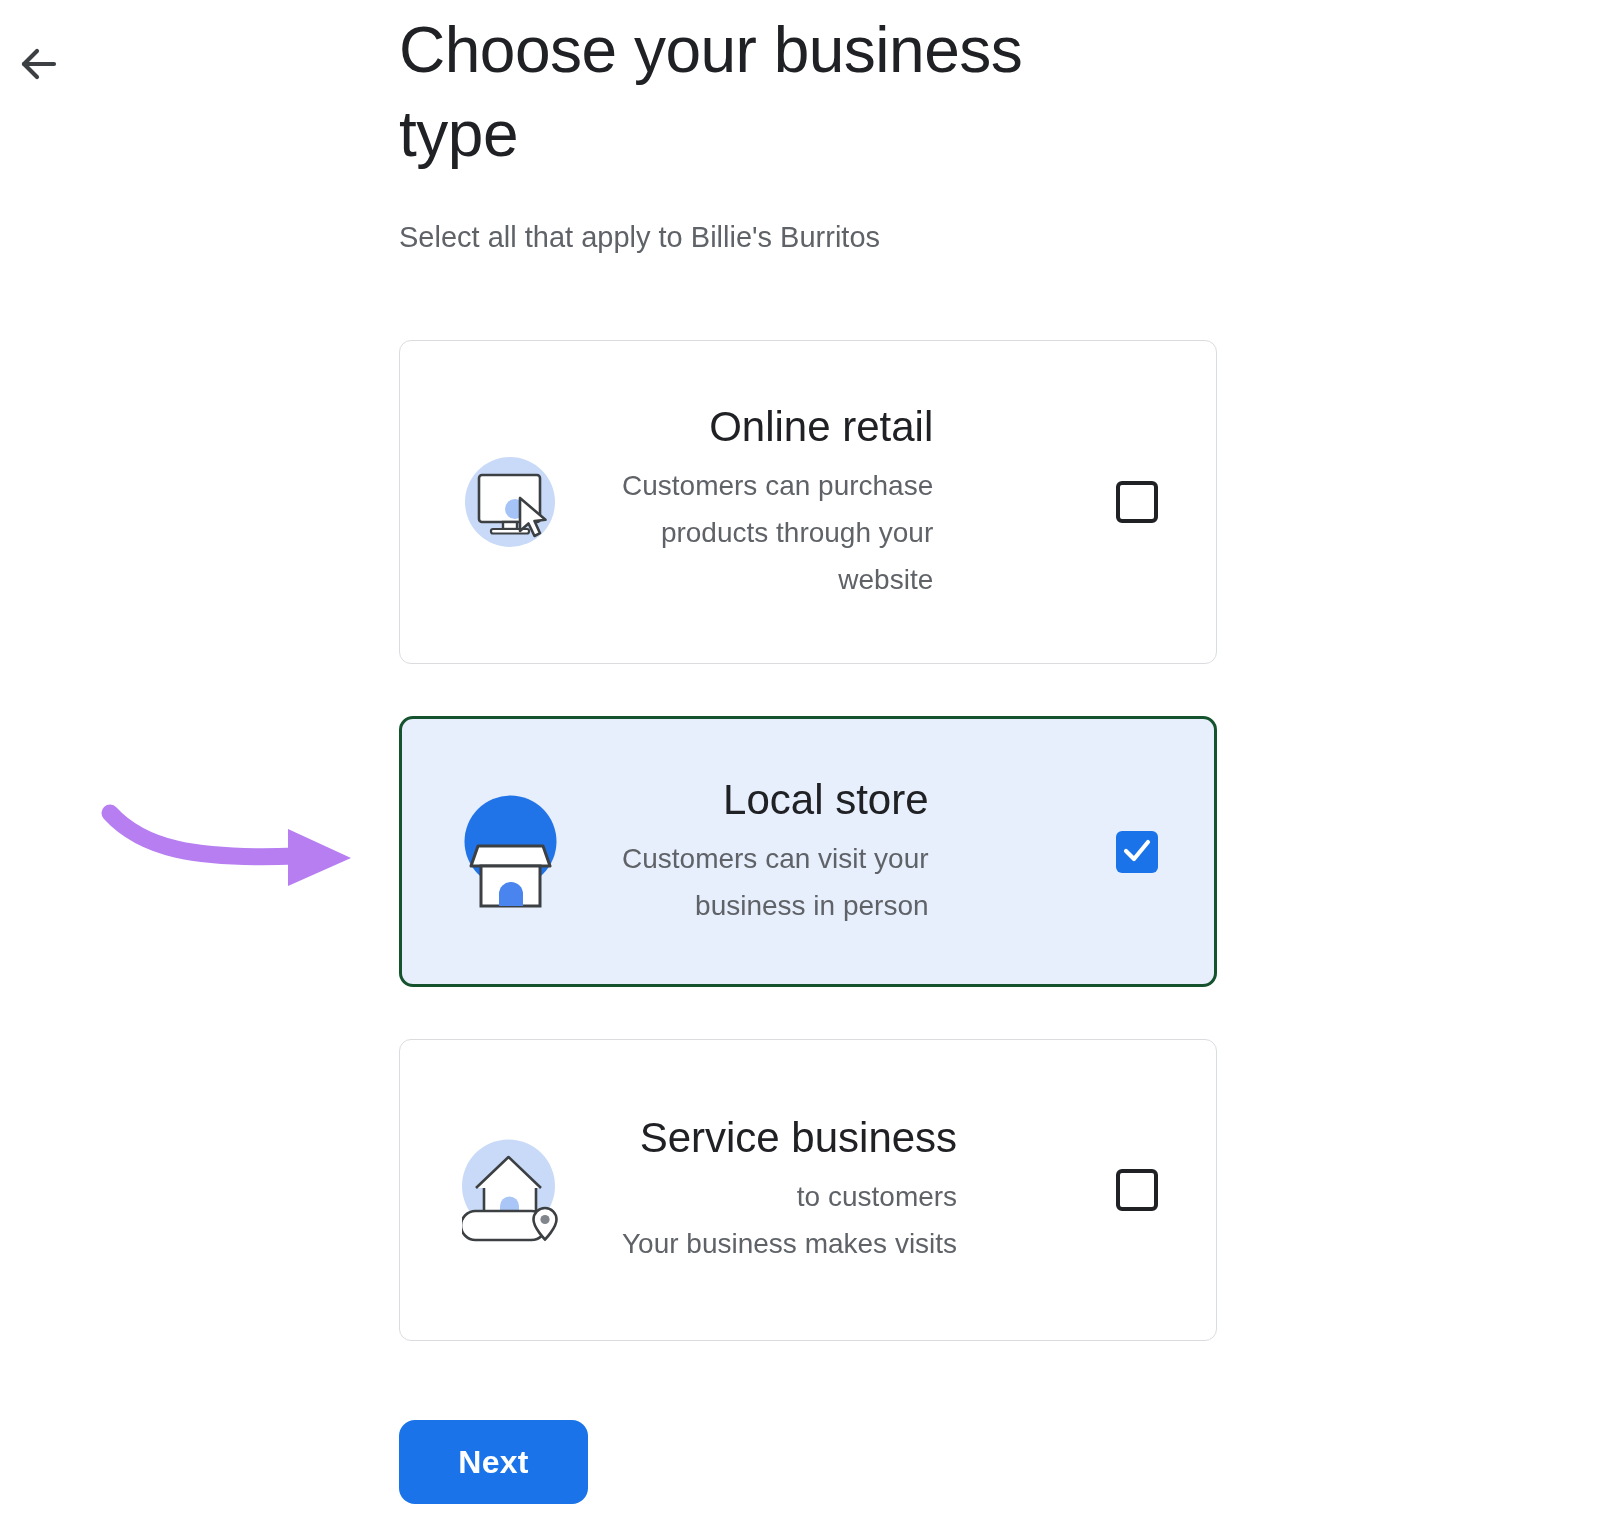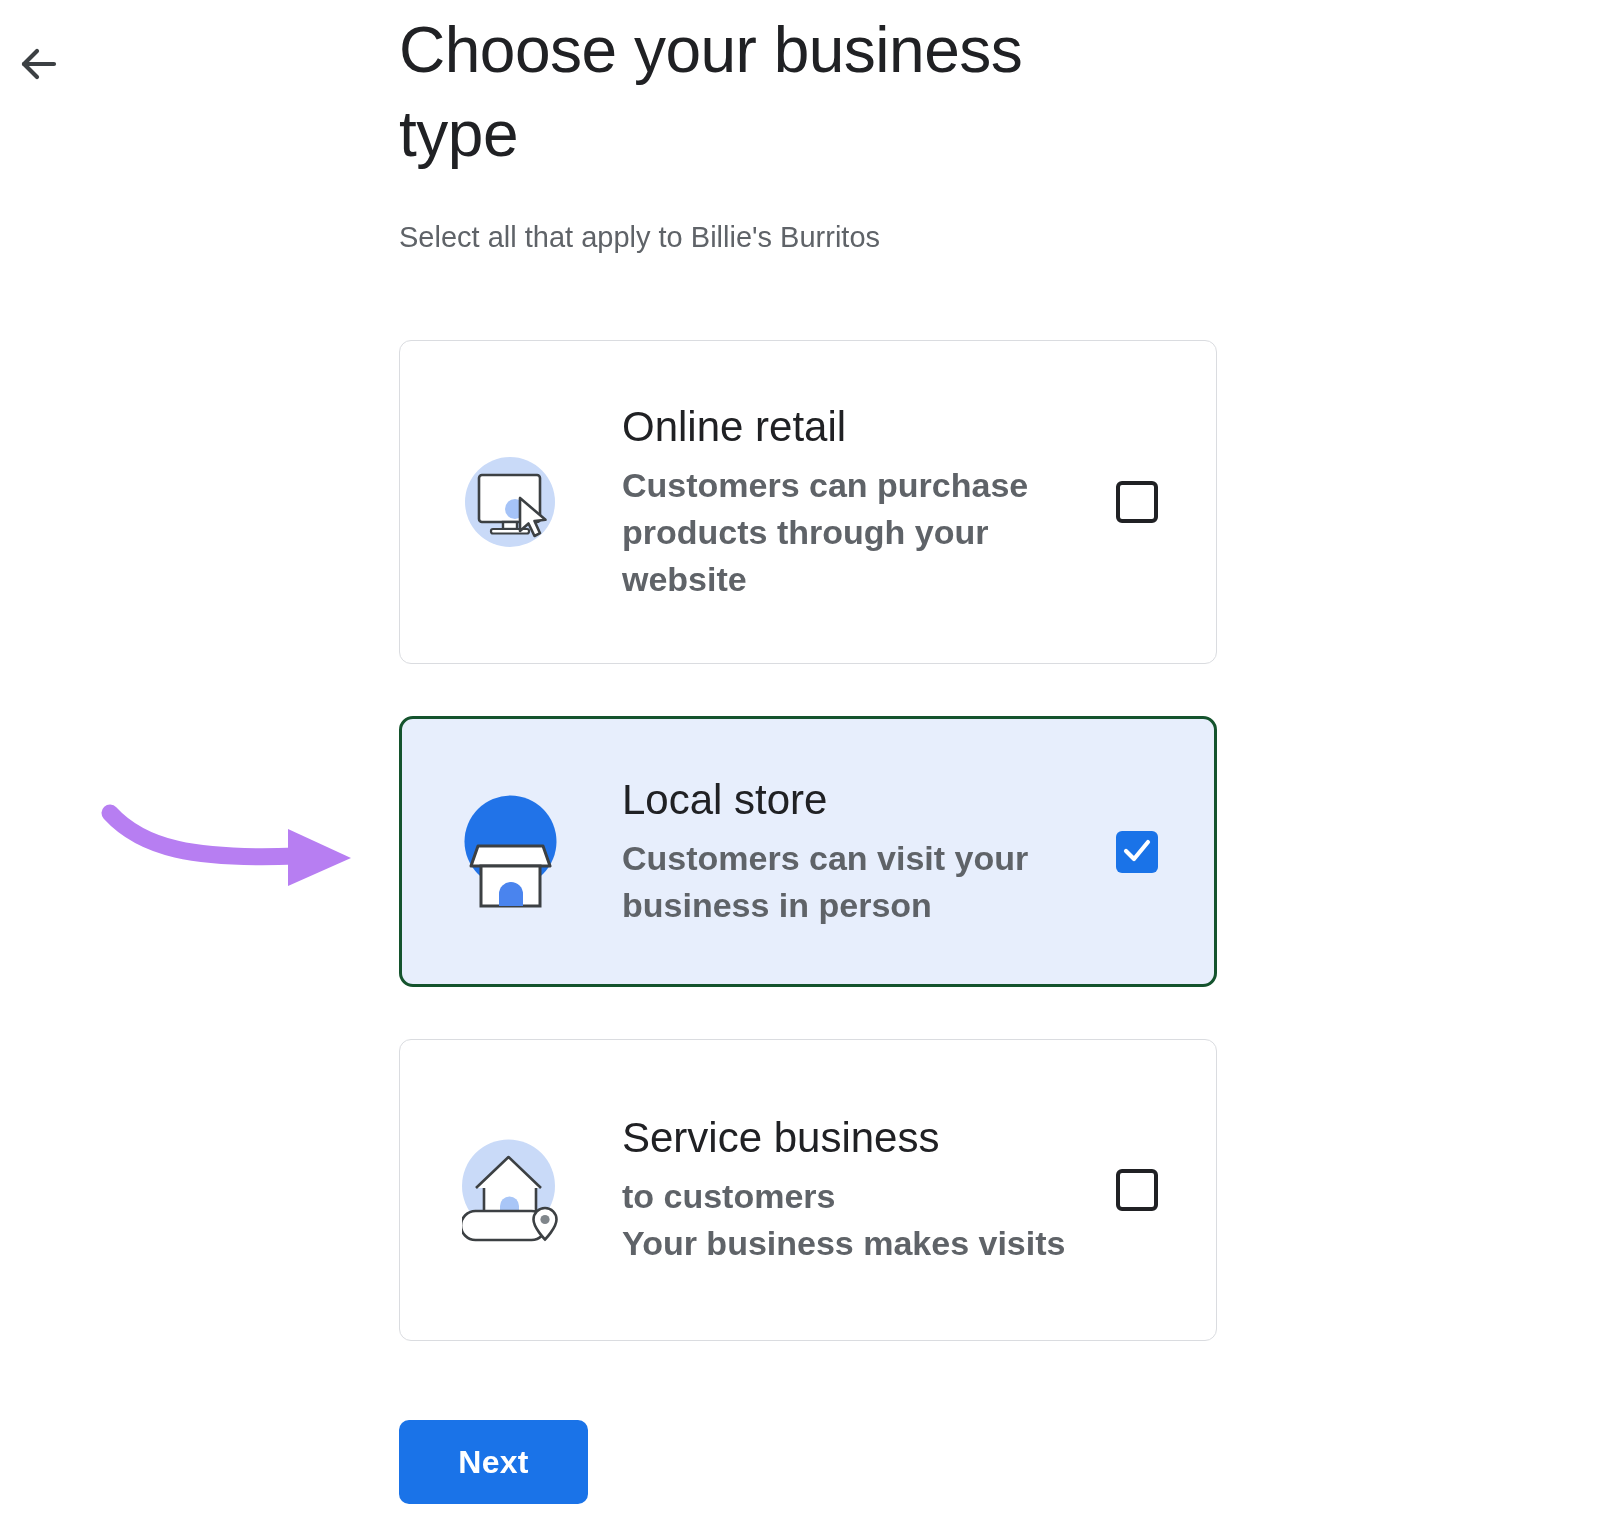--- a/index.html
+++ b/index.html
@@ -9,42 +9,42 @@
 
   
   .back-btn{position:absolute;left:12px;top:38px;width:52px;height:52px;border:none;background:transparent;cursor:pointer;padding:4px;}
   .back-btn svg{display:block;}
 
   
   .content{position:absolute;left:399px;top:0;width:860px;}
   h1.page-title{margin:8px 0 0 0;font-size:64px;line-height:84px;font-weight:400;color:#202124;max-width:700px;letter-spacing:-0.5px;}
   .subtitle{margin:42px 0 17px 0;font-size:29px;line-height:38px;color:#5f6368;font-weight:400;}
 
-  .cards{margin-top:84px;display:flex;flex-direction:column;gap:52px;}
+  .cards{margin-top:84px;display:flex;flex-direction:column;gap:52px;text-align:right;}
   .card{display:flex;align-items:center;width:818px;box-sizing:border-box;
         background:#fff;border:1px solid #dadce0;border-radius:12px;
         padding:0 58px 0 62px;cursor:pointer;}
   .card-1{height:324px;}
   .card-2{height:271px;}
   .card-3{height:302px;}
   .card.selected{background:#e7eefc;border:3px solid #14532d;border-radius:14px;padding:0 56px 0 60px;}
 
   .icon-wrap{flex:0 0 auto;width:96px;display:flex;justify-content:center;}
   .card-text{margin-left:64px;}
   .card-title{font-size:42px;line-height:50px;color:#202124;margin:0 0 10px 0;font-weight:400;}
-  .card-desc{font-size:34px;line-height:47px;color:#5f6368;font-weight:700;}
+  .card-desc{font-size:28px;line-height:47px;color:#5f6368;font-weight:400;}
 
   .checkbox{flex:0 0 auto;margin-left:auto;width:42px;height:42px;box-sizing:border-box;
             border:4px solid #202124;border-radius:6px;background:#fff;
             display:flex;align-items:center;justify-content:center;}
   .checkbox.checked{border:none;background:#1a73e8;}
 
   
   .next-btn{display:block;margin-top:79px;width:189px;height:84px;background:#1a73e8;color:#fff;
-            border:none;border-radius:10px;font-family:"Liberation Sans","DejaVu Sans",sans-serif;
+            border:none;border-radius:16px;font-family:"Liberation Sans","DejaVu Sans",sans-serif;
             font-size:32px;font-weight:700;letter-spacing:0.3px;cursor:pointer;}
 
   
   .annotation-arrow{position:absolute;left:98px;top:792px;pointer-events:none;}
 </style>
 </head>
 <body>
 
 <div class="page">
 

